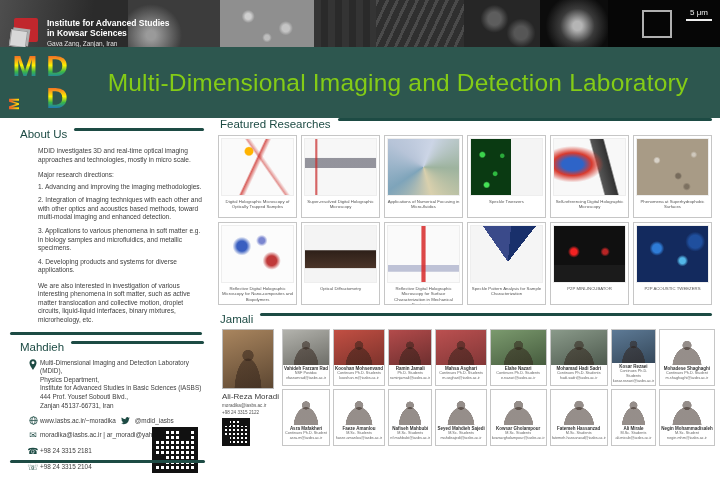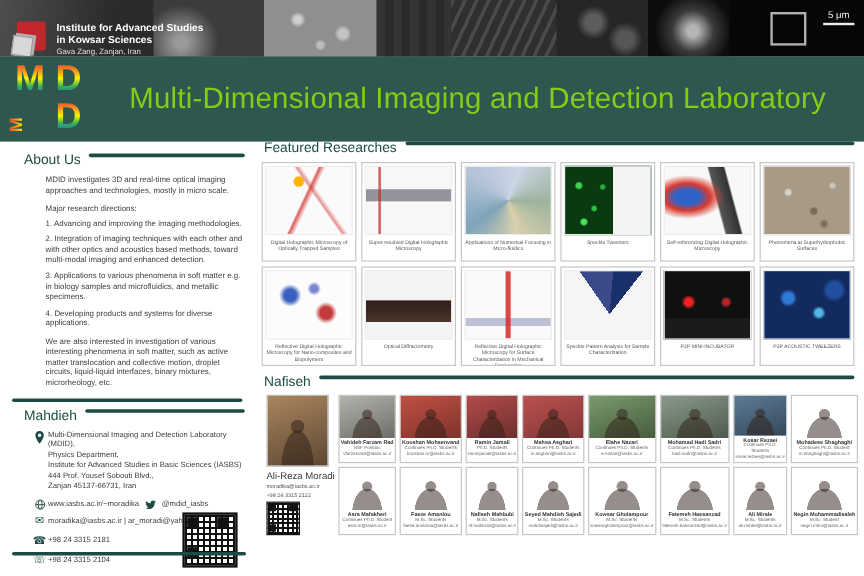--- a/index.html
+++ b/index.html
@@ -304,21 +304,21 @@
           <div class="r-img r11"></div>
           <div class="r-cap">P2P MINI-INCUBATOR</div>
         </div>
       <div class="r-card">
           <div class="r-img r12"></div>
           <div class="r-cap">P2P ACOUSTIC TWEEZERS</div>
         </div>
     </div>
 
     <div class="sec-head" style="margin-left:8px;margin-top:8px">
-      <span class="t">Nafiseh</span>
+      <span class="t">Jamali</span>
       <span class="rule"></span>
     </div>
 
     <div class="people-wrap">
       <div class="lead">
         <div class="lead-photo portrait p0"></div>
         <div class="lead-name">Ali-Reza  Moradi</div>
         <div class="lead-email">moradika@iasbs.ac.ir</div>
         <div class="lead-phone">+98 24 3315 2122</div>
         <div class="lead-qr"></div>

